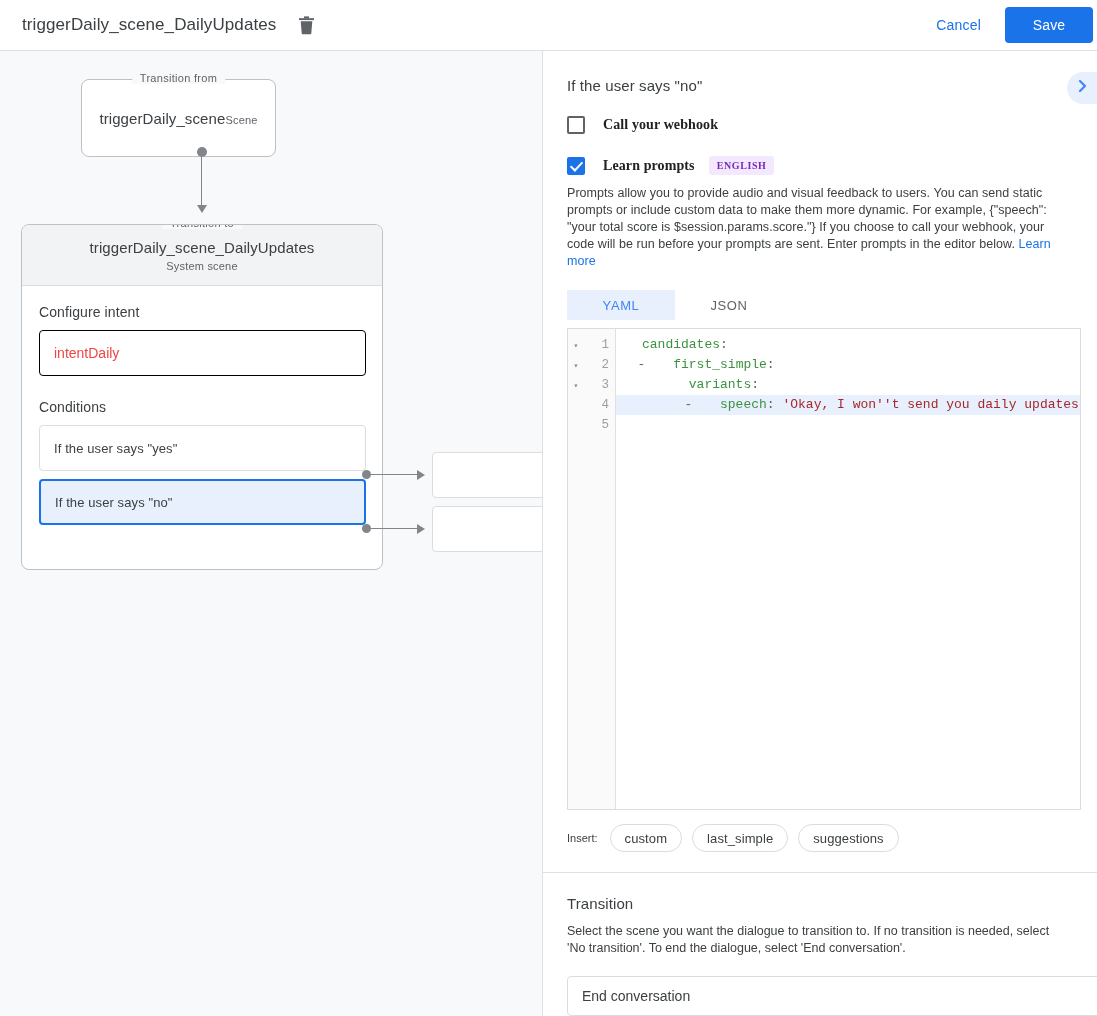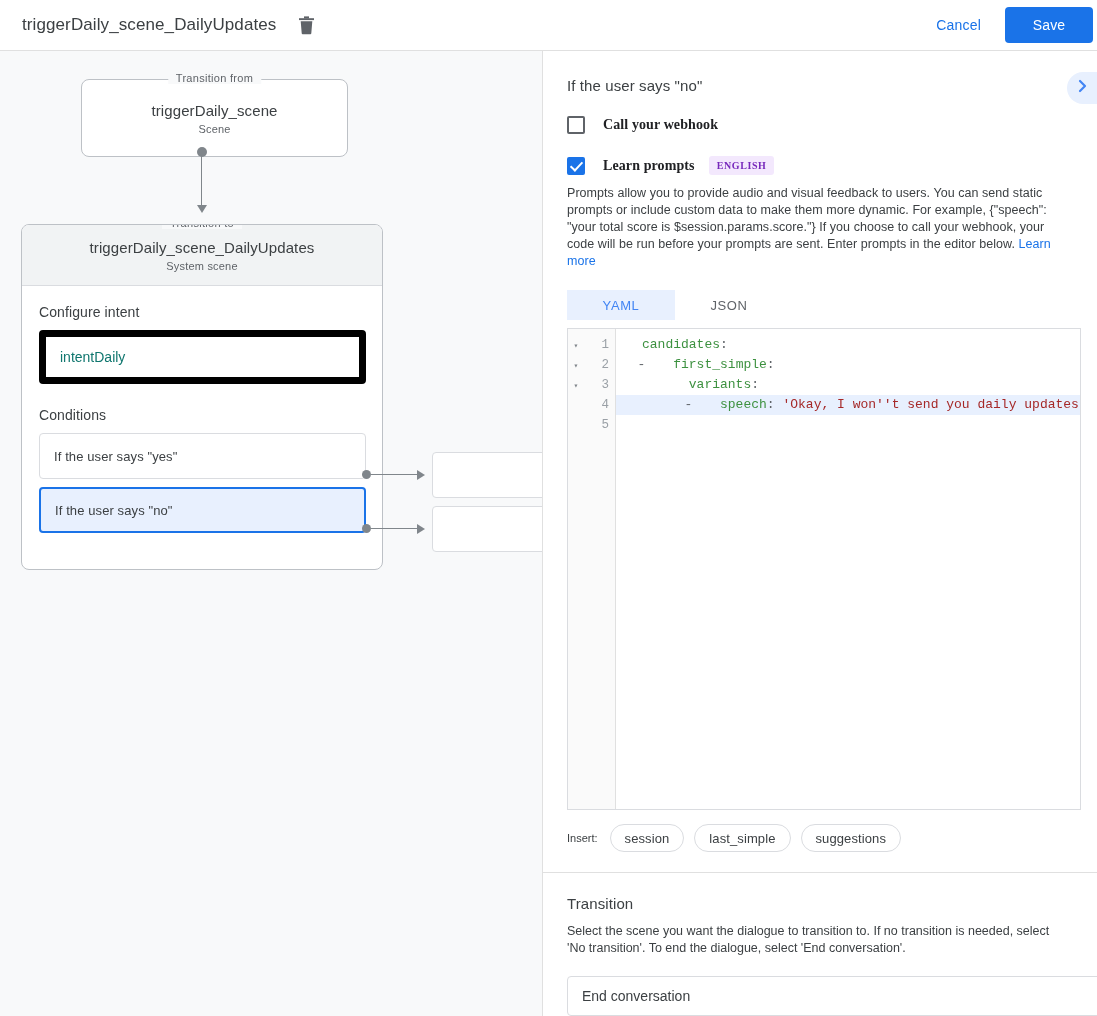--- a/index.html
+++ b/index.html
@@ -76,22 +76,22 @@
     padding: 0 8px;
     font-size: 11px;
     color: #5f6368;
     letter-spacing: .3px;
     white-space: nowrap;
   }
 
   
   #card-from {
     left: 81px; top: 28px;
-    width: 267px; height: 78px;
-    display: flex; flex-direction: column;
+    width: 195px; height: 78px;
+    display: flex; flex-direction: row;
     align-items: center; justify-content: center;
   }
   #card-from .legend { left: 50%; transform: translateX(-50%); }
   .node-title {
     font-size: 15px; color: #3c4043; letter-spacing: .1px;
   }
   .node-sub {
     font-size: 11px; color: #5f6368; margin-top: 4px; letter-spacing: .2px;
   }
 
@@ -131,24 +131,24 @@
     border-bottom: 1px solid #dadce0;
     display: flex; flex-direction: column;
     align-items: center; justify-content: center;
   }
   .card-to-body { padding: 18px 17px 0 17px; }
   .sec-label {
     font-size: 14px; color: #3c4043; letter-spacing: .1px;
     margin-bottom: 10px;
   }
   .text-input {
-    width: 327px; height: 54px;
-    border: 7px solid #000000; border-radius: 4px;
+    width: 327px; height: 46px;
+    border: 1px solid #000000; border-radius: 4px;
     background: #fff;
-    font-size: 14px; color: #0f766e;
+    font-size: 14px; color: #ef4444;
     padding: 0 14px;
     font-family: inherit;
     outline: none;
   }
   .cond-group { margin-top: 23px; }
   .cond-item {
     position: relative;
     width: 327px; height: 46px;
     border: 1px solid #dadce0; border-radius: 4px;
     background: #fff;
@@ -500,21 +500,21 @@
           <div class="code-row"><span class="tok-key">candidates</span><span class="tok-punct">:</span></div>
           <div class="code-row"><span class="tok-dash">  - </span><span class="tok-key">first_simple</span><span class="tok-punct">:</span></div>
           <div class="code-row"><span class="tok-dash">      </span><span class="tok-key">variants</span><span class="tok-punct">:</span></div>
           <div class="code-row hl"><span class="tok-dash">        - </span><span class="tok-key">speech</span><span class="tok-punct">: </span><span class="tok-str">'Okay, I won''t send you daily updates anymore.'</span></div>
           <div class="code-row"></div>
         </div>
     </div>
 
     <div class="insert-row">
       <div class="insert-label">Insert:</div>
-      <div class="chip">session</div>
+      <div class="chip">custom</div>
       <div class="chip">last_simple</div>
       <div class="chip">suggestions</div>
     </div>
   </div>
 
   <div class="divider"></div>
 
   <div class="transition-block">
     <div class="transition-title">Transition</div>
     <div class="transition-desc">Select the scene you want the dialogue to transition to. If no transition is needed, select 'No transition'. To end the dialogue, select 'End conversation'.</div>

